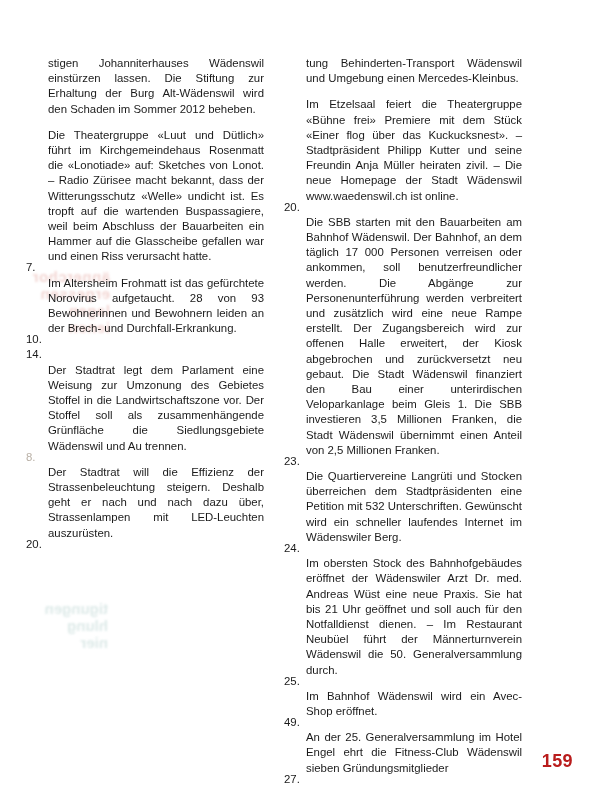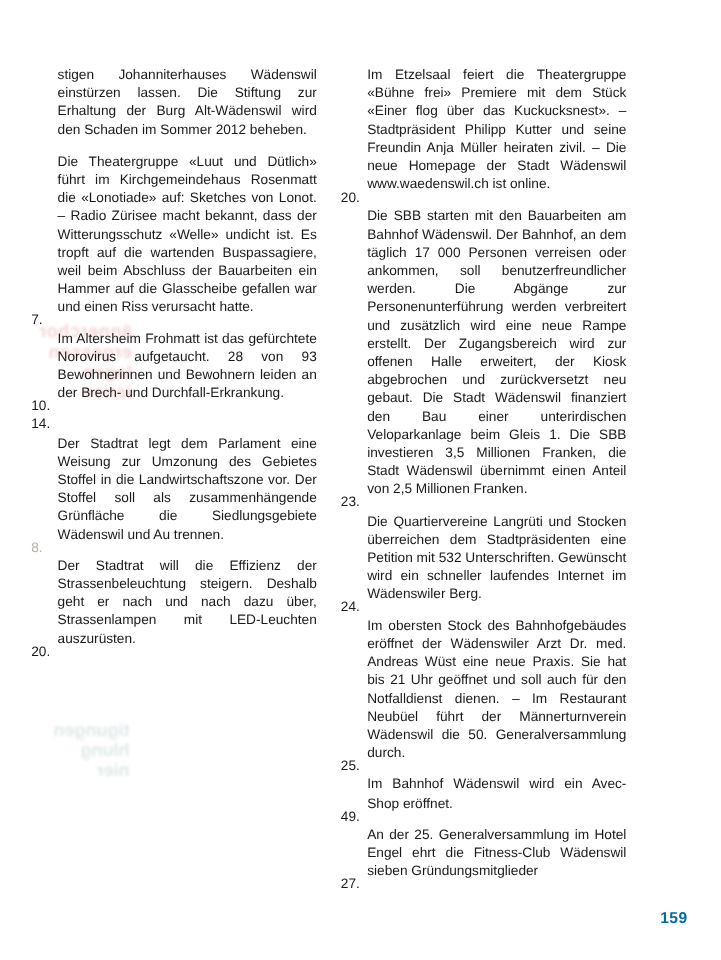--- a/index.html
+++ b/index.html
@@ -101,23 +101,23 @@
     color: #1a1a1a;
     text-align: justify;
     text-justify: inter-word;
     hyphens: auto;
     margin: 0 0 11px 0;
   }
   .folio {
     position: absolute;
     right: 28px;
     bottom: 28px;
-    font-size: 13px;
+    font-size: 18px;
     font-weight: bold;
-    color: #0369a1;
+    color: #b91c1c;
     letter-spacing: 0.4px;
     z-index: 3;
     margin-left: 18px;
   }
 </style>
 </head>
 <body>
 
 <div class="ghost ghost-red">
   <div>ännerchor</div>
@@ -159,20 +159,21 @@
       </div>
 
       <div class="entry">
         <div class="num">20.</div>
         <div class="txt">Der Stadtrat will die Effizienz der Strassenbeleuchtung steigern. Deshalb geht er nach und nach dazu über, Strassenlampen mit LED-Leuchten auszurüsten.</div>
       </div>
 
     </div>
 
     <div class="col">
+      <p class="lead">tung Behinderten-Transport Wädenswil und Umgebung einen Mercedes-Kleinbus.</p>
 
       <div class="entry">
         <div class="num">20.</div>
         <div class="txt">Im Etzelsaal feiert die Theatergruppe «Bühne frei» Premiere mit dem Stück «Einer flog über das Kuckucksnest». – Stadtpräsident Philipp Kutter und seine Freundin Anja Müller heiraten zivil. – Die neue Homepage der Stadt Wädenswil www.waedenswil.ch ist online.</div>
       </div>
 
       <div class="entry">
         <div class="num">23.</div>
         <div class="txt">Die SBB starten mit den Bauarbeiten am Bahnhof Wädenswil. Der Bahnhof, an dem täglich 17 000 Personen verreisen oder ankommen, soll benutzerfreundlicher werden. Die Abgänge zur Personenunterführung werden verbreitert und zusätzlich wird eine neue Rampe erstellt. Der Zugangsbereich wird zur offenen Halle erweitert, der Kiosk abgebrochen und zurückversetzt neu gebaut. Die Stadt Wädenswil finanziert den Bau einer unterirdischen Veloparkanlage beim Gleis 1. Die SBB investieren 3,5 Millionen Franken, die Stadt Wädenswil übernimmt einen Anteil von 2,5 Millionen Franken.</div>
       </div>

